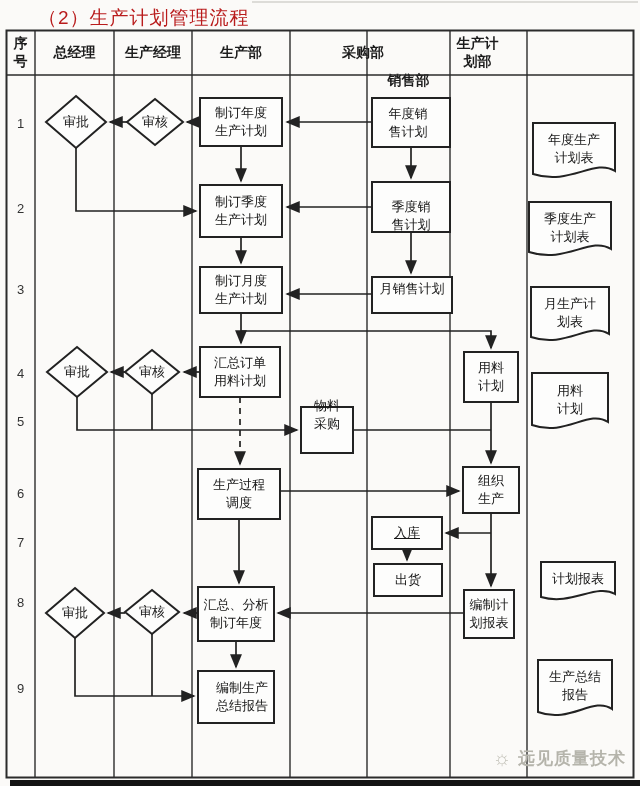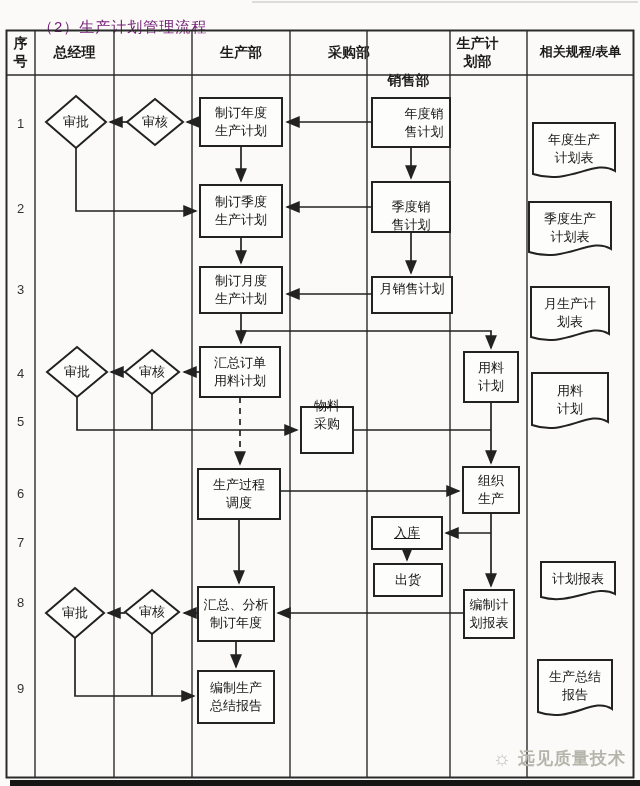--- a/index.html
+++ b/index.html
@@ -1,18 +1,18 @@
 <!DOCTYPE html>
 <html><head>
 <meta charset="utf-8">
 <style>
   html,body{margin:0;padding:0;background:#e8e8e6;}
   #app{position:relative;width:640px;height:786px;background:#fbfaf8;overflow:hidden;
        font-family:"Liberation Sans","DejaVu Sans",sans-serif;color:#1c1c1c;}
-  .title{position:absolute;left:38px;top:18px;font-size:15px;letter-spacing:1px;color:#701a75;}
+  .title{position:absolute;left:38px;top:5px;font-size:19px;letter-spacing:1px;color:#b91c1c;}
   .hdr{position:absolute;top:30px;height:45px;display:flex;align-items:center;justify-content:center;
        text-align:center;font-size:14px;font-weight:bold;white-space:pre-line;line-height:1.25;}
   .rownum{position:absolute;left:6px;width:29px;height:20px;display:flex;align-items:center;
        justify-content:center;font-size:13px;color:#333;}
   .lbl{position:absolute;display:flex;align-items:center;justify-content:center;text-align:center;
        white-space:pre-line;font-size:13px;line-height:1.35;color:#161616;z-index:3;}
   svg.canvas{position:absolute;left:0;top:0;z-index:2;}
   .topline{position:absolute;left:252px;top:1px;width:386px;height:2px;background:#dddcd8;}
   .botbar{position:absolute;left:10px;top:780px;width:630px;height:6px;background:#141414;}
   .wm{position:absolute;left:518px;top:745px;width:120px;height:26px;display:flex;align-items:center;
@@ -113,42 +113,42 @@
       <path d="M531,287 H609 V334 C589,321 566,349 531,337 Z"></path>
       <path d="M532,373 H608 V422 C588,409 566,437 532,425 Z"></path>
       <path d="M541,562 H615 V594 C596,583 572,606 541,597 Z"></path>
       <path d="M538,660 H612 V709 C593,696 570,724 538,712 Z"></path>
     </g>
   </svg>
 
   <div class="hdr" style="left:6px;width:29px;">序
 号</div>
   <div class="hdr" style="left:35px;width:79px;">总经理</div>
+  <div class="hdr" style="left:114px;width:78px;">生产经理</div>
   <div class="hdr" style="left:192px;width:98px;">生产部</div>
-  <div class="hdr" style="left:288px;width:64px;padding-left:29px;">采购部</div>
+  <div class="hdr" style="left:302px;width:64px;padding-left:29px;">采购部</div>
   <div class="hdr" style="left:367px;width:83px;margin-top:28px;">销售部</div>
   <div class="hdr" style="left:450px;width:55px;">生产计
 划部</div>
-  <div class="hdr" style="left:527px;width:107px;font-size:13px;">相关规程/表单</div>
 
   <div class="rownum" style="top:113px;">1</div>
   <div class="rownum" style="top:198px;">2</div>
   <div class="rownum" style="top:279px;">3</div>
   <div class="rownum" style="top:363px;">4</div>
   <div class="rownum" style="top:411px;">5</div>
   <div class="rownum" style="top:483px;">6</div>
   <div class="rownum" style="top:532px;">7</div>
   <div class="rownum" style="top:592px;">8</div>
   <div class="rownum" style="top:678px;">9</div>
 
   <div class="lbl" style="left:46px;top:107px;width:60px;height:30px;">审批</div>
   <div class="lbl" style="left:125px;top:107px;width:60px;height:30px;">审核</div>
   <div class="lbl" style="left:200px;top:98px;width:82px;height:48px;">制订年度
 生产计划</div>
-  <div class="lbl" style="left:376px;top:98px;width:96px;height:49px;">年度销
+  <div class="lbl" style="left:360px;top:98px;width:96px;height:49px;">年度销
 售计划</div>
   <div class="lbl" style="left:200px;top:185px;width:82px;height:52px;">制订季度
 生产计划</div>
   <div class="lbl" style="left:372px;top:182px;width:78px;height:68px;">季度销
 售计划</div>
   <div class="lbl" style="left:200px;top:267px;width:82px;height:46px;text-align:center;">制订月度
 生产计划</div>
   <div class="lbl" style="left:372px;top:277px;width:80px;height:23px;">月销售计划</div>
   <div class="lbl" style="left:200px;top:347px;width:80px;height:50px;">汇总订单
 用料计划</div>
@@ -163,21 +163,21 @@
   <div class="lbl" style="left:463px;top:467px;width:56px;height:46px;">组织
 生产</div>
   <div class="lbl" style="left:372px;top:517px;width:70px;height:32px;text-decoration:underline;">入库</div>
   <div class="lbl" style="left:374px;top:564px;width:68px;height:32px;">出货</div>
   <div class="lbl" style="left:196px;top:587px;width:80px;height:54px;">汇总、分析
 制订年度</div>
   <div class="lbl" style="left:45px;top:598px;width:60px;height:30px;">审批</div>
   <div class="lbl" style="left:122px;top:597px;width:60px;height:30px;">审核</div>
   <div class="lbl" style="left:464px;top:590px;width:50px;height:48px;">编制计
 划报表</div>
-  <div class="lbl" style="left:198px;top:671px;width:76px;height:52px;">编制生产
+  <div class="lbl" style="left:204px;top:671px;width:76px;height:52px;">编制生产
 总结报告</div>
 
   <div class="lbl" style="left:533px;top:125px;width:82px;height:48px;">年度生产
 计划表</div>
   <div class="lbl" style="left:529px;top:204px;width:82px;height:48px;">季度生产
 计划表</div>
   <div class="lbl" style="left:531px;top:289px;width:78px;height:48px;">月生产计
 划表</div>
   <div class="lbl" style="left:532px;top:375px;width:76px;height:50px;">用料
 计划</div>

